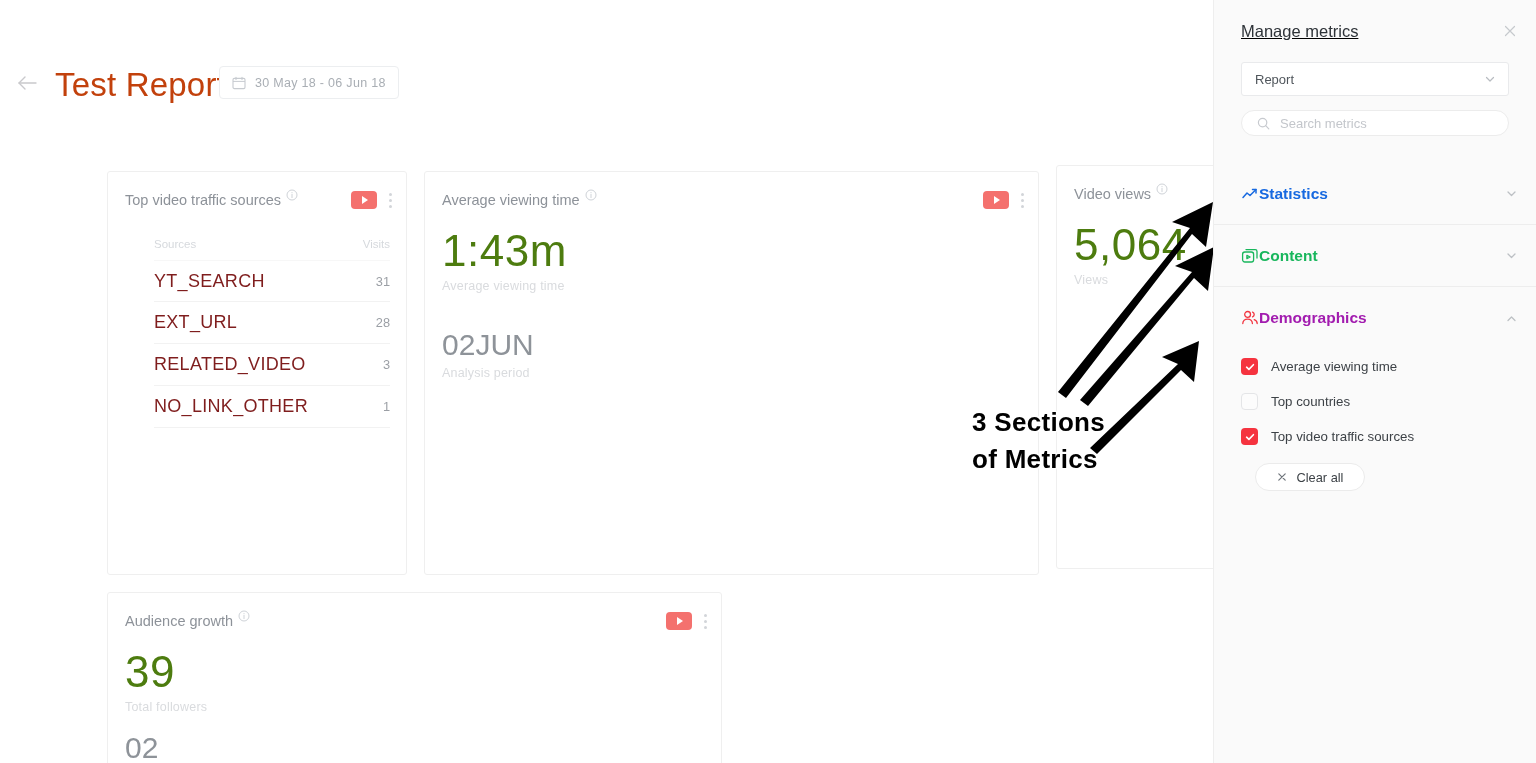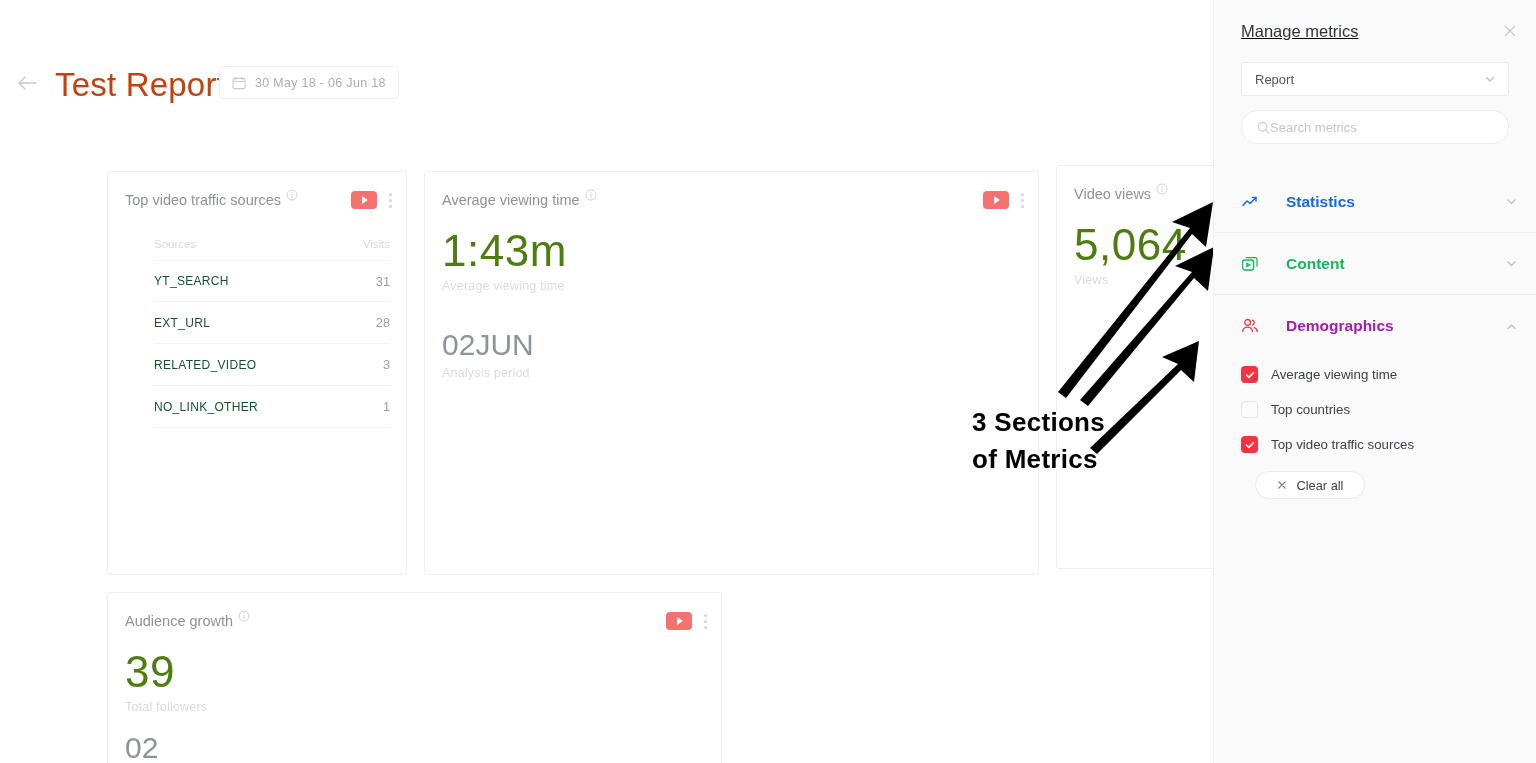--- a/index.html
+++ b/index.html
@@ -84,21 +84,21 @@
            justify-content: center; align-items: center; gap: 3px; cursor: pointer; }
   .kebab i { width: 3px; height: 3px; border-radius: 50%; background: #d2d5d9; display: block; }
 
   
   .tbl { padding: 0 16px 0 17px; }
   .tbl-row { display: flex; justify-content: space-between; align-items: center; margin-left: 29px; }
   .tbl-head { height: 32px; }
   .tbl-head .c { font-size: 11.5px; color: #d6d9dd; }
   .tbl-body .tbl-row { height: 42px; border-bottom: 1px solid #f2f2f2; }
   .tbl-body .tbl-row:first-child { border-top: 1px solid #f7f7f7; }
-  .cell-name { font-size: 12px; color: #14532d; letter-spacing: .3px; }
+  .cell-name { font-size: 18px; color: #7f1d1d; letter-spacing: .3px; }
   .cell-val  { font-size: 12.8px; color: #9b9fa5; }
 
   
   .metric { padding: 0 17px; }
   .metric-big {
     font-size: 44px; font-weight: 400; color: #4d7c0f;
     line-height: 1.05; letter-spacing: .5px;
   }
   .metric-sub { font-size: 12.5px; color: #d9dbde; margin-top: 5px; letter-spacing: .2px; }
   .metric-gap { height: 36px; }
@@ -123,31 +123,31 @@
     margin: 0 27px; height: 34px;
     background: #fff; border: 1px solid #e9eaec; border-radius: 3px;
     display: flex; align-items: center; justify-content: space-between;
     padding: 0 12px 0 13px; cursor: pointer;
   }
   .select-val { font-size: 13px; color: #50565c; }
   .chev { width: 12px; height: 12px; color: #b8bcc1; }
   .chev svg { display: block; }
 
   .search-box {
-    margin: 14px 27px 0 27px; height: 34px;
+    margin: 14px 27px 0 27px; height: 26px;
     background: #fff; border: 1px solid #ececec; border-radius: 18px;
-    display: flex; align-items: center; padding: 0 15px; cursor: text;
+    display: flex; align-items: center; gap: 10px; padding: 0 15px; cursor: text;
   }
   .search-icon { width: 13px; height: 13px; color: #c7cacf; flex: 0 0 auto; }
   .search-icon svg { display: block; }
   .search-ph { font-size: 13px; color: #c3c6cb; }
 
   .sections { margin-top: 27px; }
   .sec-row {
-    height: 62px; display: flex; align-items: center; gap: 27px;
+    height: 62px; display: flex; align-items: center; gap: 0;
     padding: 0 18px 0 27px; cursor: pointer;
     border-bottom: 1px solid #ededed;
   }
   .sec-icon { width: 18px; height: 18px; flex: 0 0 auto; }
   .sec-icon svg { display: block; }
   .sec-label { font-size: 15.5px; font-weight: 700; flex: 1 1 auto; }
   .sec-chev { width: 13px; height: 13px; color: #bcc0c4; flex: 0 0 auto; }
   .sec-chev svg { display: block; }
   .sec-row.open { border-bottom: none; }
 

